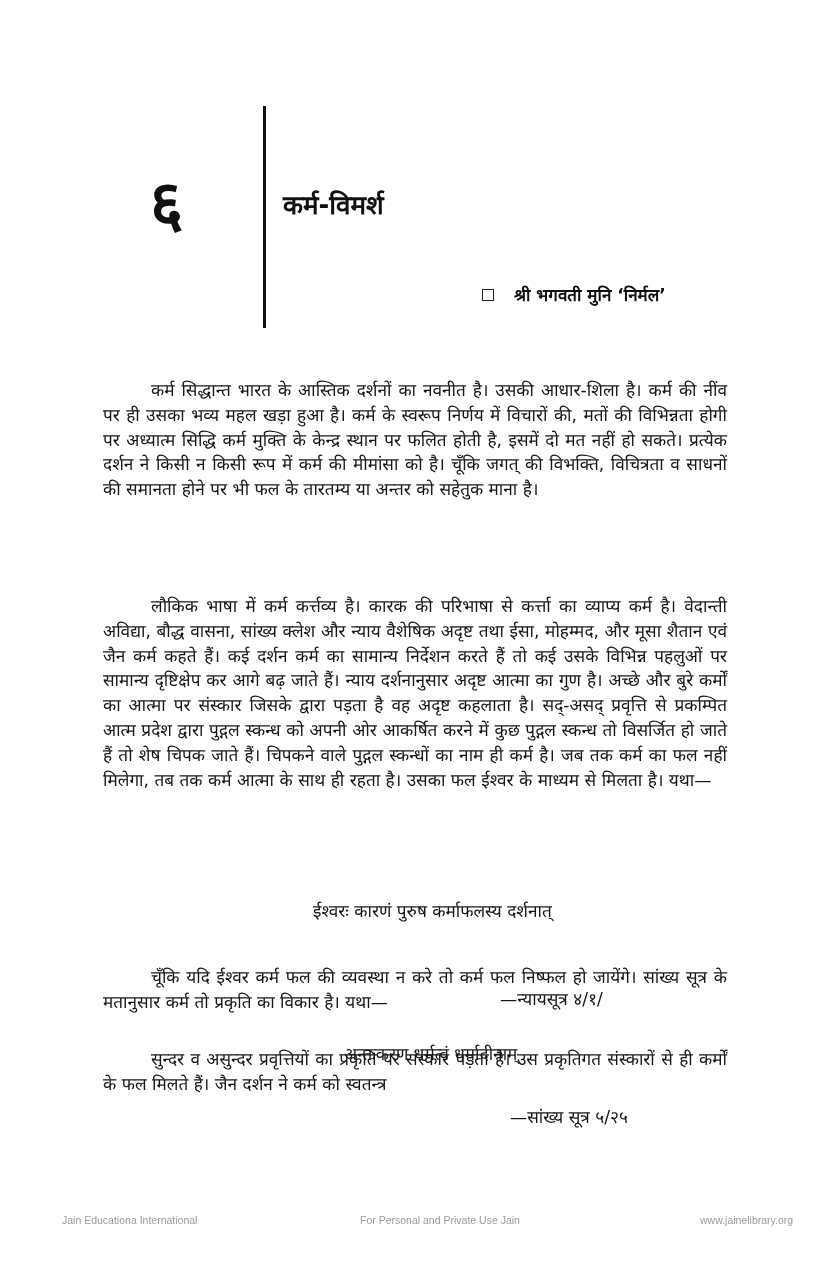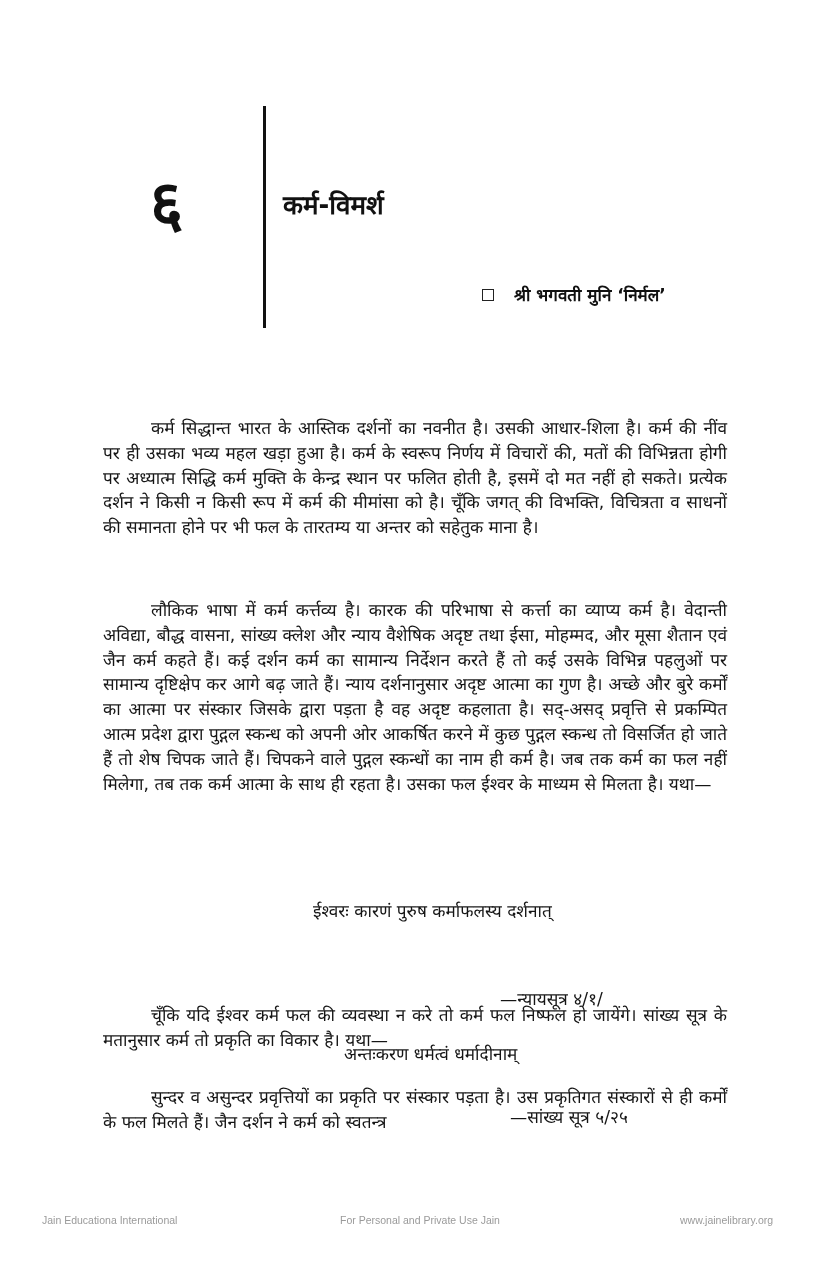--- a/index.html
+++ b/index.html
@@ -60,49 +60,49 @@
       box-sizing: border-box;
     }
     .body-text {
       position: absolute;
       left: 103px;
       width: 624px;
       font-size: 17.2px;
       line-height: 24.8px;
       color: #151515;
       text-align: justify;
-      margin-top: 38px;
     }
     .para {
       margin: 0;
       text-indent: 48px;
       text-align-last: left;
     }
     .p1 { top: 378px; }
-    .p2 { top: 560px; }
+    .p2 { top: 594px; }
     .quote {
       position: absolute;
       font-size: 17.2px;
       line-height: 24px;
       color: #151515;
       white-space: nowrap;
     }
     .q1 { left: 313px; top: 899px; }
     .q1src { left: 500px; top: 939px; margin-top: 48px; }
     .p3 { top: 965px; }
     .q2 { left: 344px; top: 1042px; }
     .q2src { left: 510px; top: 1105px; text-align: right; }
     .p4 { top: 1047px; }
     .footer {
       position: absolute;
       top: 1214px;
       font-family: "Liberation Sans", sans-serif;
       font-size: 10.5px;
       color: #9a9a9a;
       white-space: nowrap;
+      margin-left: 20px;
     }
     .f-left { left: 42px; }
     .f-center { left: 340px; }
     .f-right { left: 680px; }
   </style>
 </head>
 <body>
 
 <div class="chapter-number">६</div>
 <div class="divider"></div>

